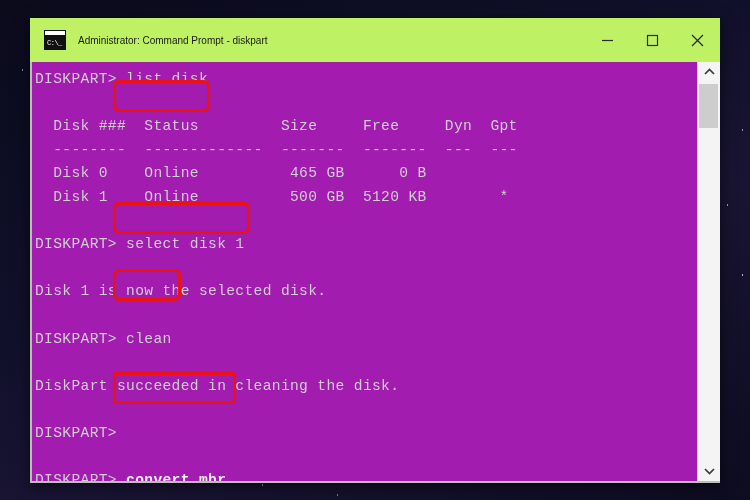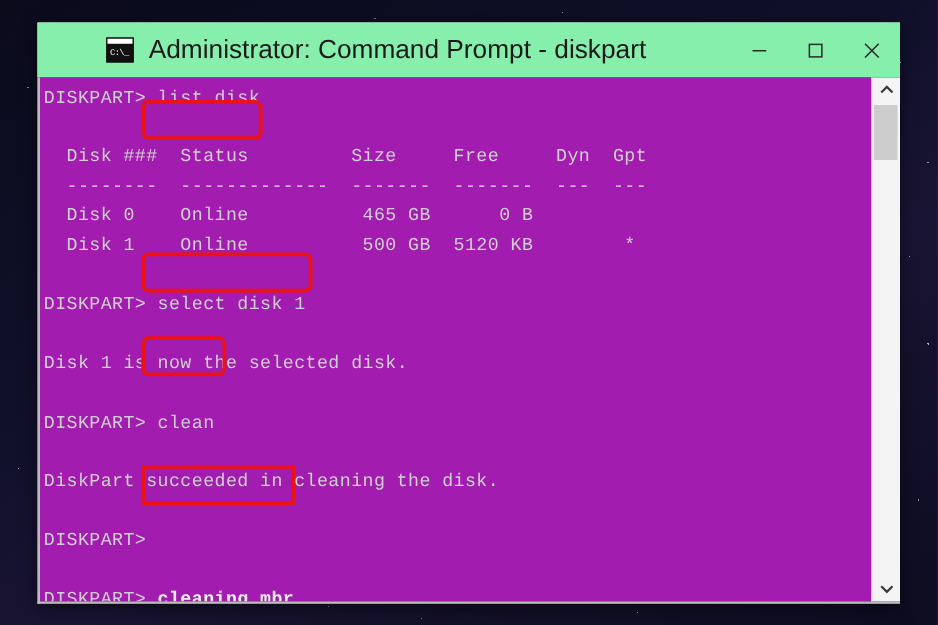--- a/index.html
+++ b/index.html
@@ -39,35 +39,35 @@
       linear-gradient(155deg,#0b0b1c 0%,#10102a 38%,#191433 62%,#0d0c20 100%);
   }
   
   #cmd-window{
     position:absolute;left:30px;top:18px;width:690px;height:465px;
     background:#ffffff;
     box-shadow:0 3px 14px rgba(0,0,0,.55);
     display:flex;flex-direction:column;
   }
   #title-bar{
-    height:44px;flex:0 0 44px;background:#86efac;
-    display:flex;align-items:center;padding-left:41px;
+    height:44px;flex:0 0 44px;background:#bef264;
+    display:flex;align-items:center;
   }
   #title-icon{
     width:20px;height:18px;margin-left:14px;margin-right:12px;
     background:#111;border:1px solid #111;position:relative;flex:0 0 auto;
     display:flex;align-items:flex-end;
   }
   #title-icon .ibar{position:absolute;left:0;right:0;top:0;height:4px;background:#fff;}
   #title-icon .iprompt{
     color:#fff;font-family:"Liberation Mono",monospace;font-size:7px;
     line-height:8px;padding-left:2px;padding-bottom:2px;letter-spacing:-.5px;
   }
   #title-text{
-    font-size:21px;color:#1a1a1a;font-family:"Liberation Sans",sans-serif;
+    font-size:10px;color:#1a1a1a;font-family:"Liberation Sans",sans-serif;
     white-space:nowrap;
   }
   #win-controls{margin-left:auto;display:flex;height:44px;}
   .win-btn{
     width:45px;height:44px;display:flex;align-items:center;justify-content:center;
     color:#2b2b2b;
   }
   .win-btn svg{display:block;}
   
   #console-area{
@@ -155,21 +155,21 @@
 DISKPART&gt; select disk 1
 
 Disk 1 is now the selected disk.
 
 DISKPART&gt; clean
 
 DiskPart succeeded in cleaning the disk.
 
 DISKPART&gt;
 
-DISKPART&gt; <b>cleaning mbr</b>
+DISKPART&gt; <b>convert mbr</b>
 
 DiskPart successfully converted the selected disk 
 
 DISKPART&gt;</pre>
 
     </div>
 
     <div id="scrollbar">
       <div class="sb-arrow">
         <svg width="11" height="8" viewBox="0 0 11 8" aria-hidden="true">

